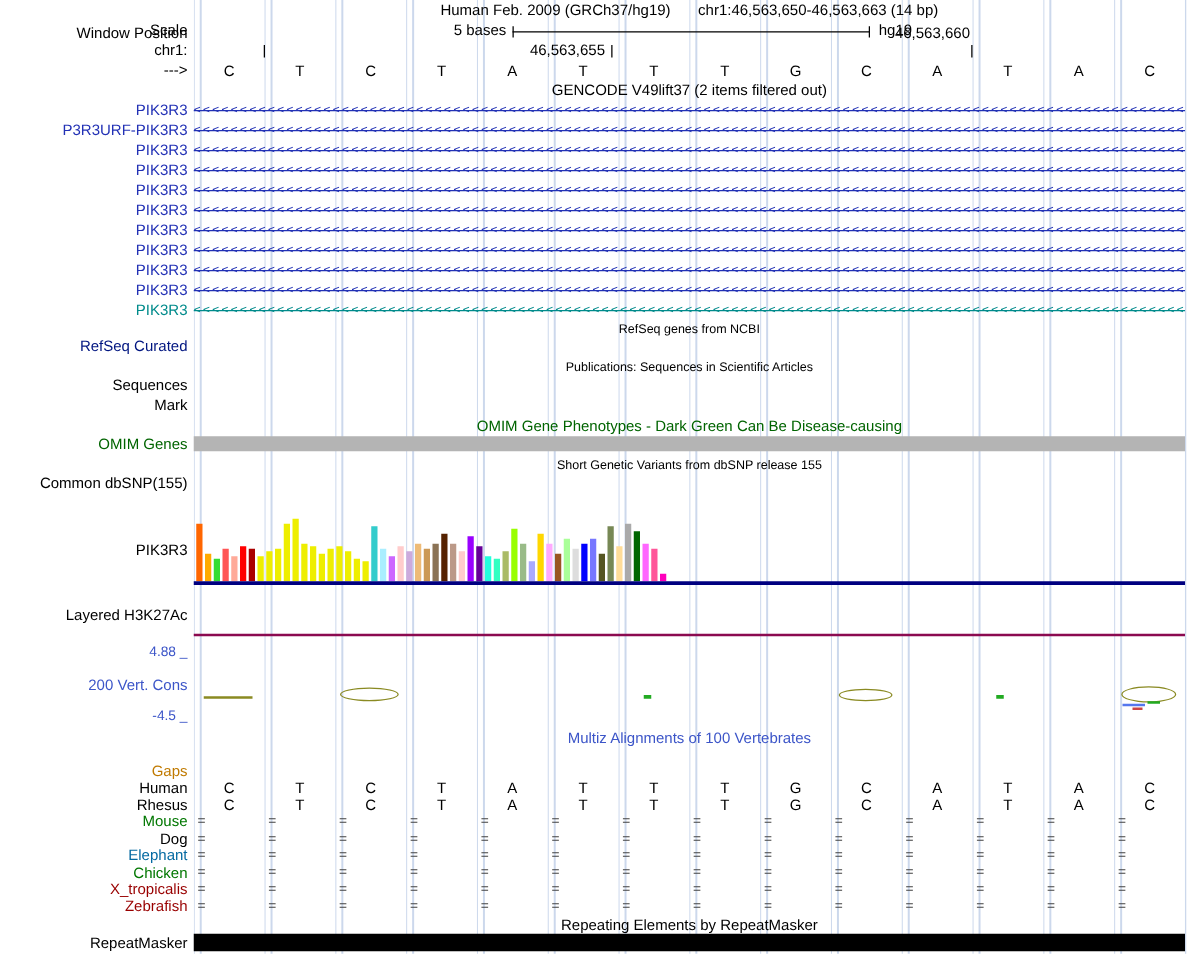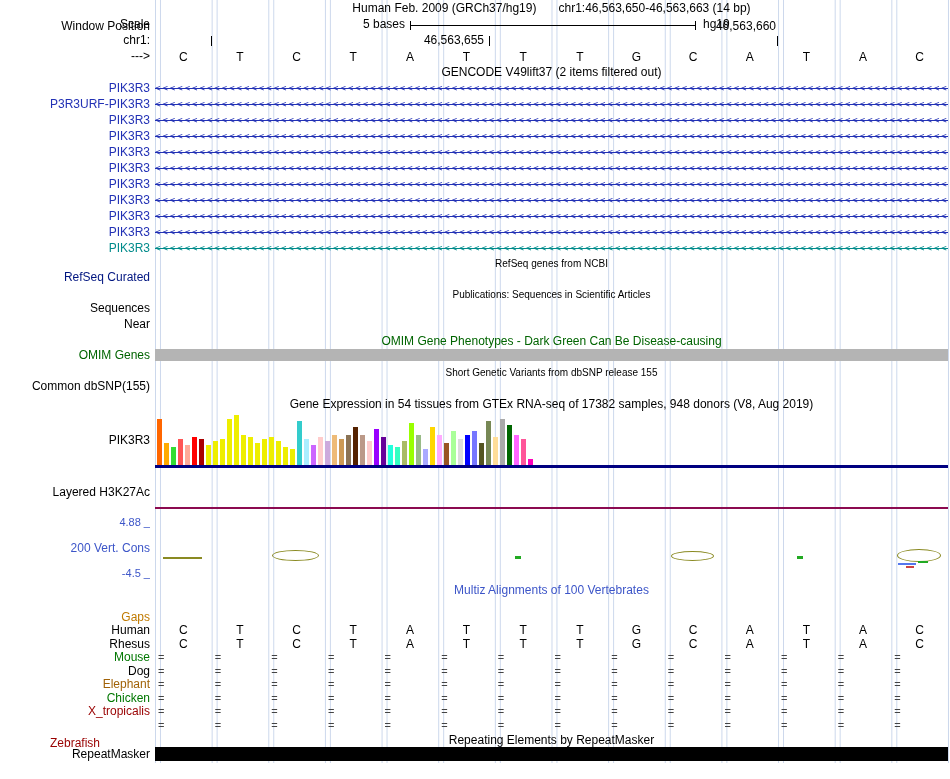--- a/index.html
+++ b/index.html
@@ -143,30 +143,29 @@
   <div class="gene-row teal" style="top:240px">
       <div class="gene-line"></div>
       <div class="gene-arrows">&lt;&lt;&lt;&lt;&lt;&lt;&lt;&lt;&lt;&lt;&lt;&lt;&lt;&lt;&lt;&lt;&lt;&lt;&lt;&lt;&lt;&lt;&lt;&lt;&lt;&lt;&lt;&lt;&lt;&lt;&lt;&lt;&lt;&lt;&lt;&lt;&lt;&lt;&lt;&lt;&lt;&lt;&lt;&lt;&lt;&lt;&lt;&lt;&lt;&lt;&lt;&lt;&lt;&lt;&lt;&lt;&lt;&lt;&lt;&lt;&lt;&lt;&lt;&lt;&lt;&lt;&lt;&lt;&lt;&lt;&lt;&lt;&lt;&lt;&lt;&lt;&lt;&lt;&lt;&lt;&lt;&lt;&lt;&lt;&lt;&lt;&lt;&lt;&lt;&lt;&lt;&lt;&lt;&lt;&lt;&lt;&lt;&lt;&lt;&lt;&lt;&lt;&lt;&lt;&lt;&lt;&lt;&lt;&lt;&lt;&lt;&lt;&lt;&lt;&lt;&lt;&lt;&lt;&lt;&lt;</div>
     </div>
 
   <div class="chead small" style="top:258px">RefSeq genes from NCBI</div>
   <div class="lbl navy" style="top:271px">RefSeq Curated</div>
 
   <div class="chead small" style="top:289px">Publications: Sequences in Scientific Articles</div>
   <div class="lbl" style="top:302px">Sequences</div>
-  <div class="lbl" style="top:318px">Near</div>
+  <div class="lbl" style="top:318px">Mark</div>
 
   <div class="chead green" style="top:335px">OMIM Gene Phenotypes - Dark Green Can Be Disease-causing</div>
   <div class="lbl green" style="top:349px">OMIM Genes</div>
   <div class="hbar" style="top:349px;height:12px;background:var(--omim-bar-gray)"></div>
 
   <div class="chead small" style="top:367px">Short Genetic Variants from dbSNP release 155</div>
   <div class="lbl" style="top:380px">Common dbSNP(155)</div>
 
-  <div class="chead" style="top:398px">Gene Expression in 54 tissues from GTEx RNA-seq of 17382 samples, 948 donors (V8, Aug 2019)</div>
   <div class="lbl" style="top:434px">PIK3R3</div>
   <div class="gtex-bars">
       <div class="gtex-bar" style="height: 46px; background: rgb(255, 102, 0);"></div>
       <div class="gtex-bar" style="height: 22px; background: rgb(255, 170, 0);"></div>
       <div class="gtex-bar" style="height: 18px; background: rgb(51, 221, 51);"></div>
       <div class="gtex-bar" style="height: 26px; background: rgb(255, 85, 85);"></div>
       <div class="gtex-bar" style="height: 20px; background: rgb(255, 170, 153);"></div>
       <div class="gtex-bar" style="height: 28px; background: rgb(255, 0, 0);"></div>
       <div class="gtex-bar" style="height: 26px; background: rgb(170, 0, 0);"></div>
       <div class="gtex-bar" style="height: 20px; background: rgb(238, 238, 0);"></div>
@@ -317,21 +316,21 @@
       <span class="cell">=</span>
       <span class="cell">=</span>
       <span class="cell">=</span>
       <span class="cell">=</span>
       <span class="cell">=</span>
       <span class="cell">=</span>
       <span class="cell">=</span>
       <span class="cell">=</span>
       <span class="cell">=</span>
     </div>
-  <div class="lbl" style="top: 678px; color: #a16207;">Elephant</div>
+  <div class="lbl" style="top: 678px; color: #0369a1;">Elephant</div>
   <div class="cells aln eqr" style="top:678px">
       <span class="cell">=</span>
       <span class="cell">=</span>
       <span class="cell">=</span>
       <span class="cell">=</span>
       <span class="cell">=</span>
       <span class="cell">=</span>
       <span class="cell">=</span>
       <span class="cell">=</span>
       <span class="cell">=</span>
@@ -368,21 +367,21 @@
       <span class="cell">=</span>
       <span class="cell">=</span>
       <span class="cell">=</span>
       <span class="cell">=</span>
       <span class="cell">=</span>
       <span class="cell">=</span>
       <span class="cell">=</span>
       <span class="cell">=</span>
       <span class="cell">=</span>
     </div>
-  <div class="lbl" style="top: 737px; color: rgb(153, 0, 0); text-align: center;">Zebrafish</div>
+  <div class="lbl" style="top: 719px; color: rgb(153, 0, 0);">Zebrafish</div>
   <div class="cells aln eqr" style="top:719px">
       <span class="cell">=</span>
       <span class="cell">=</span>
       <span class="cell">=</span>
       <span class="cell">=</span>
       <span class="cell">=</span>
       <span class="cell">=</span>
       <span class="cell">=</span>
       <span class="cell">=</span>
       <span class="cell">=</span>

